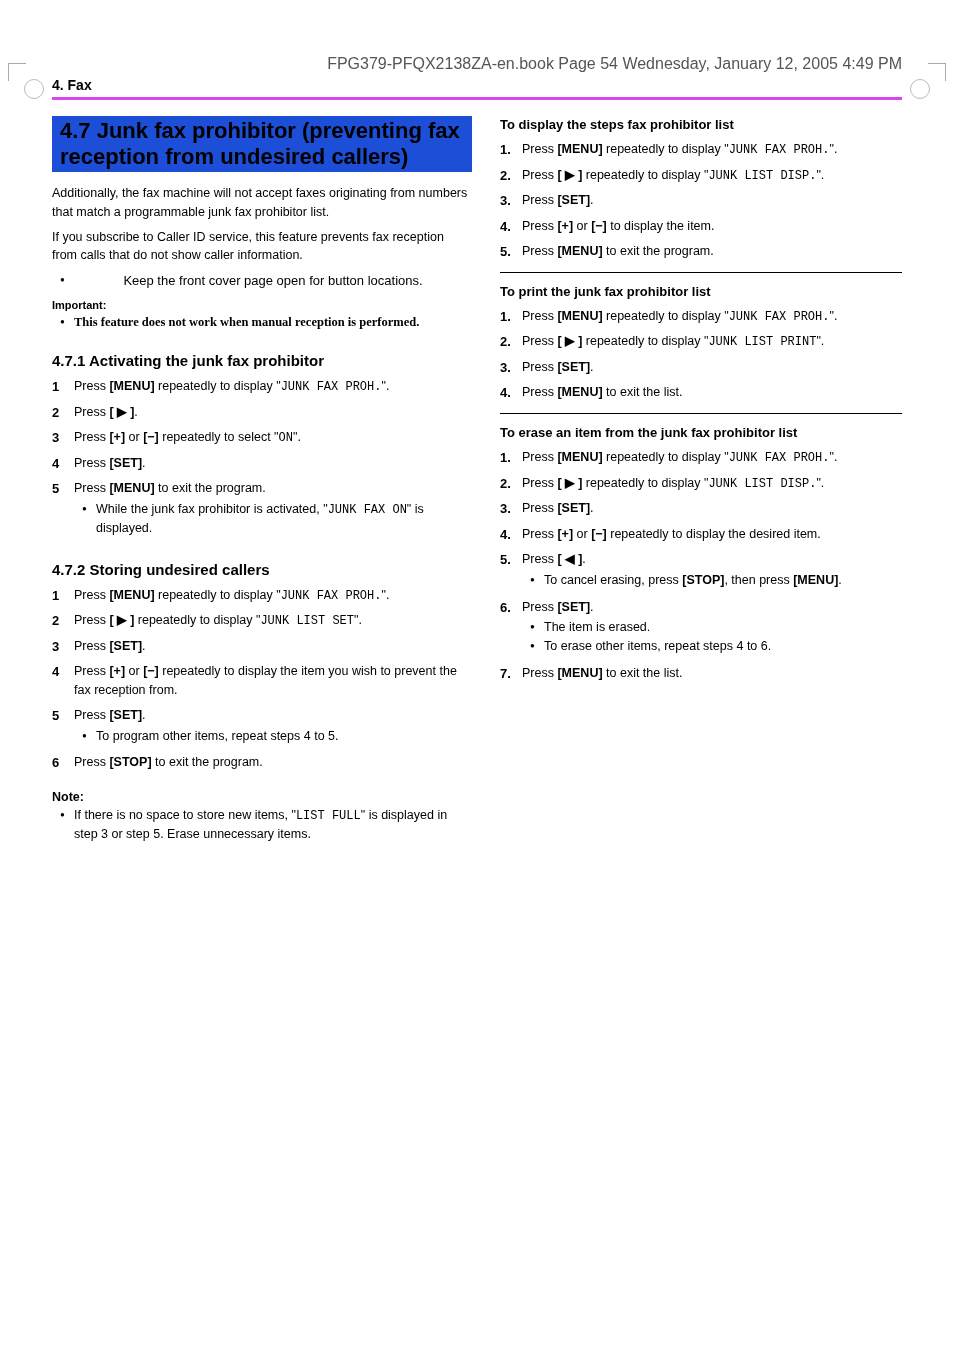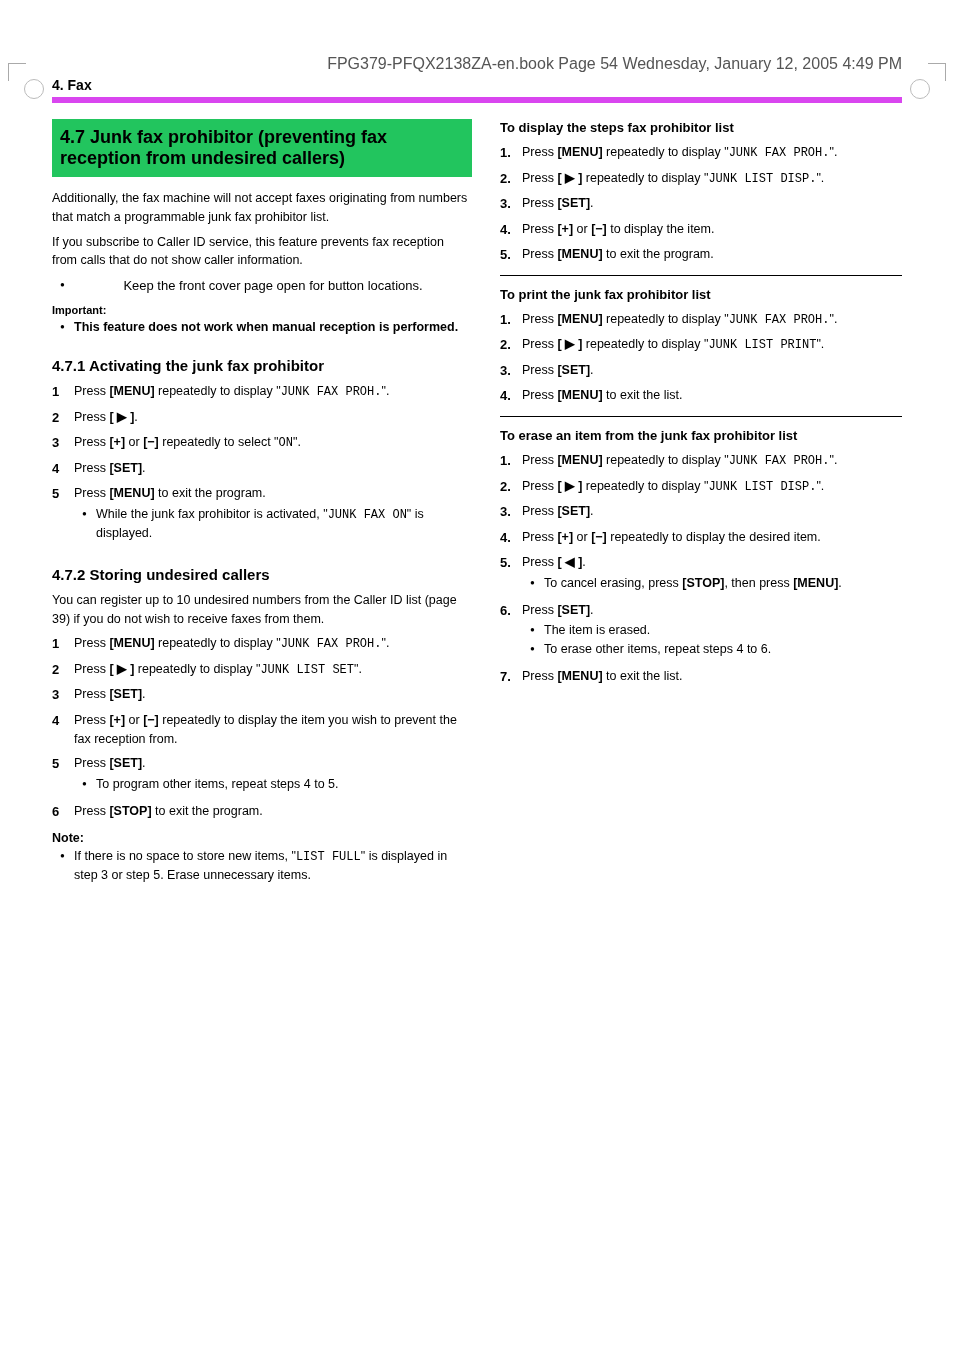--- a/index.html
+++ b/index.html
@@ -39,21 +39,21 @@
     .circle-mark.tr { top: 24px; right: 24px; }
 
     .content-area {
       margin: 55px 52px 55px 52px;
     }
 
     
     .page-header {
       display: flex;
       align-items: center;
-      border-bottom: 6px solid #d946ef;
+      border-bottom: 3px solid #d946ef;
       padding-bottom: 4px;
       margin-bottom: 16px;
     }
     .page-header-title {
       font-size: 14px;
       font-weight: bold;
     }
 
     
     .file-info-bar {
@@ -71,23 +71,23 @@
     .left-col {
       width: 420px;
       flex-shrink: 0;
     }
     .right-col {
       flex: 1;
     }
 
     
     .section-title {
-      background-color: #22c55e;
-      padding: 8px 8px;
-      font-size: 18px;
+      background-color: #1d4ed8;
+      padding: 2px 8px;
+      font-size: 22px;
       font-weight: bold;
       margin-bottom: 12px;
       display: inline-block;
       width: 100%;
     }
 
     .intro-text {
       font-size: 12.5px;
       line-height: 1.5;
       margin-bottom: 6px;
@@ -121,20 +121,21 @@
 
     .important-bullets {
       list-style: none;
       margin: 0 0 6px 8px;
     }
     .important-bullets li {
       font-size: 12.5px;
       line-height: 1.5;
       padding-left: 14px;
       position: relative;
+      font-family: Liberation Serif, serif;
     }
     .important-bullets li::before {
       content: "●";
       position: absolute;
       left: 0;
       font-size: 8px;
       top: 3px;
     }
     .important-bullets li strong {
       font-weight: bold;
@@ -184,21 +185,21 @@
       position: absolute;
       left: 0;
       font-size: 8px;
       top: 3px;
     }
 
     
     .note-label {
       font-size: 12.5px;
       font-weight: bold;
-      margin-top: 10px;
+      margin-top: 17px;
       margin-bottom: 2px;
     }
     .note-bullets {
       list-style: none;
       margin: 0 0 6px 8px;
     }
     .note-bullets li {
       font-size: 12.5px;
       line-height: 1.5;
       padding-left: 14px;
@@ -314,21 +315,20 @@
               Press <kbd>[MENU]</kbd> to exit the program.
               <ul class="sub-bullets">
                 <li>While the junk fax prohibitor is activated, "<code>JUNK FAX ON</code>" is displayed.</li>
               </ul>
             </span>
           </li>
         </ol>
 
         
         <div class="sub-heading">4.7.2 Storing undesired callers</div>
-        <p class="intro-text">You can register up to 10 undesired numbers from the Caller ID list (page 39) if you do not wish to receive faxes from them.</p>
 
         <ol class="steps-list">
           <li class="step-item">
             <span class="step-num">1</span>
             <span class="step-content">Press <kbd>[MENU]</kbd> repeatedly to display "<code>JUNK FAX PROH.</code>".</span>
           </li>
           <li class="step-item">
             <span class="step-num">2</span>
             <span class="step-content">Press <kbd>[ ▶ ]</kbd> repeatedly to display "<code>JUNK LIST SET</code>".</span>
           </li>

